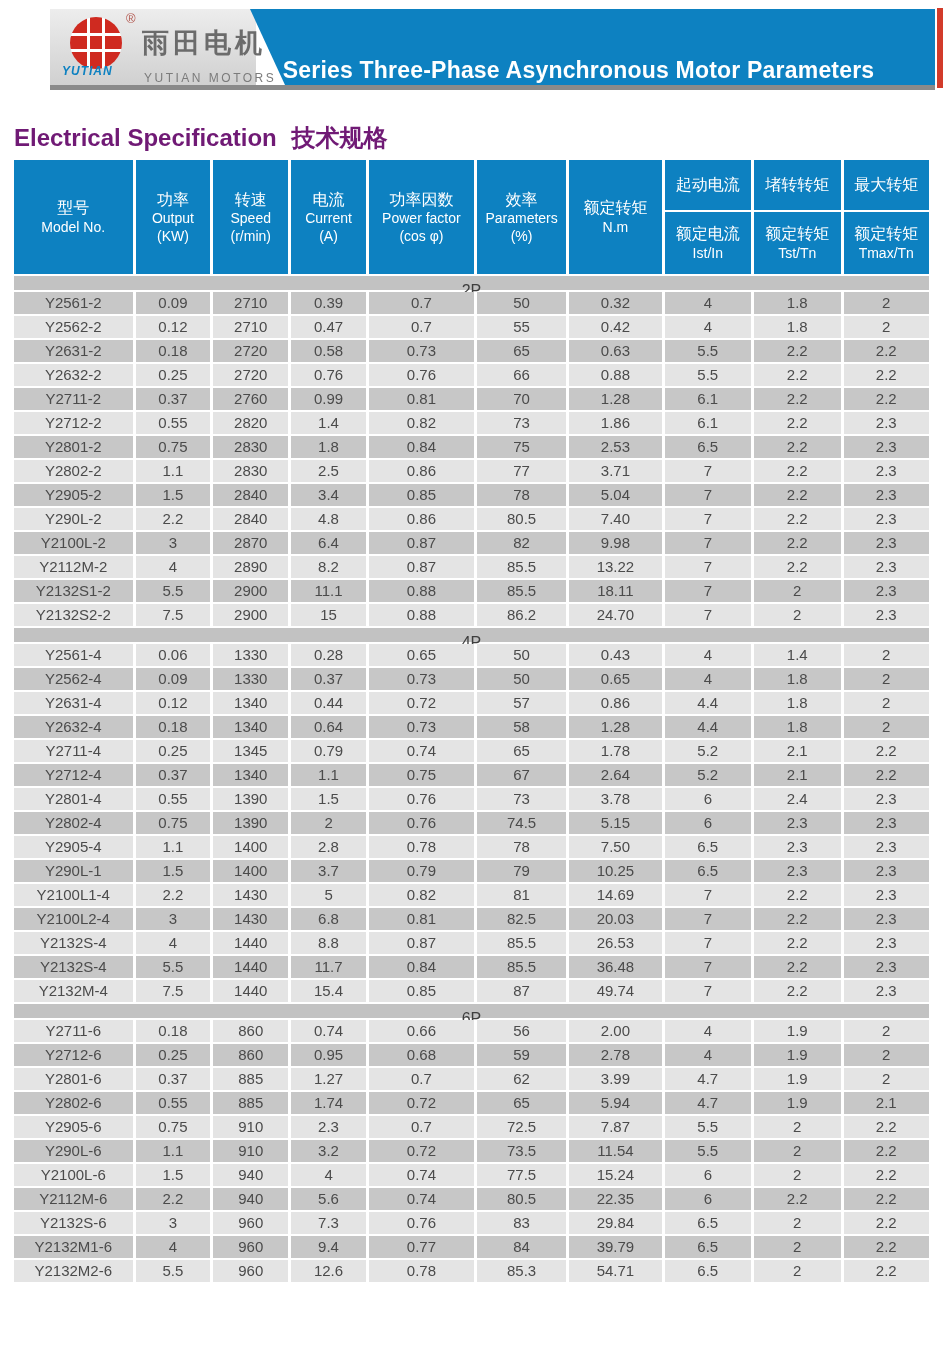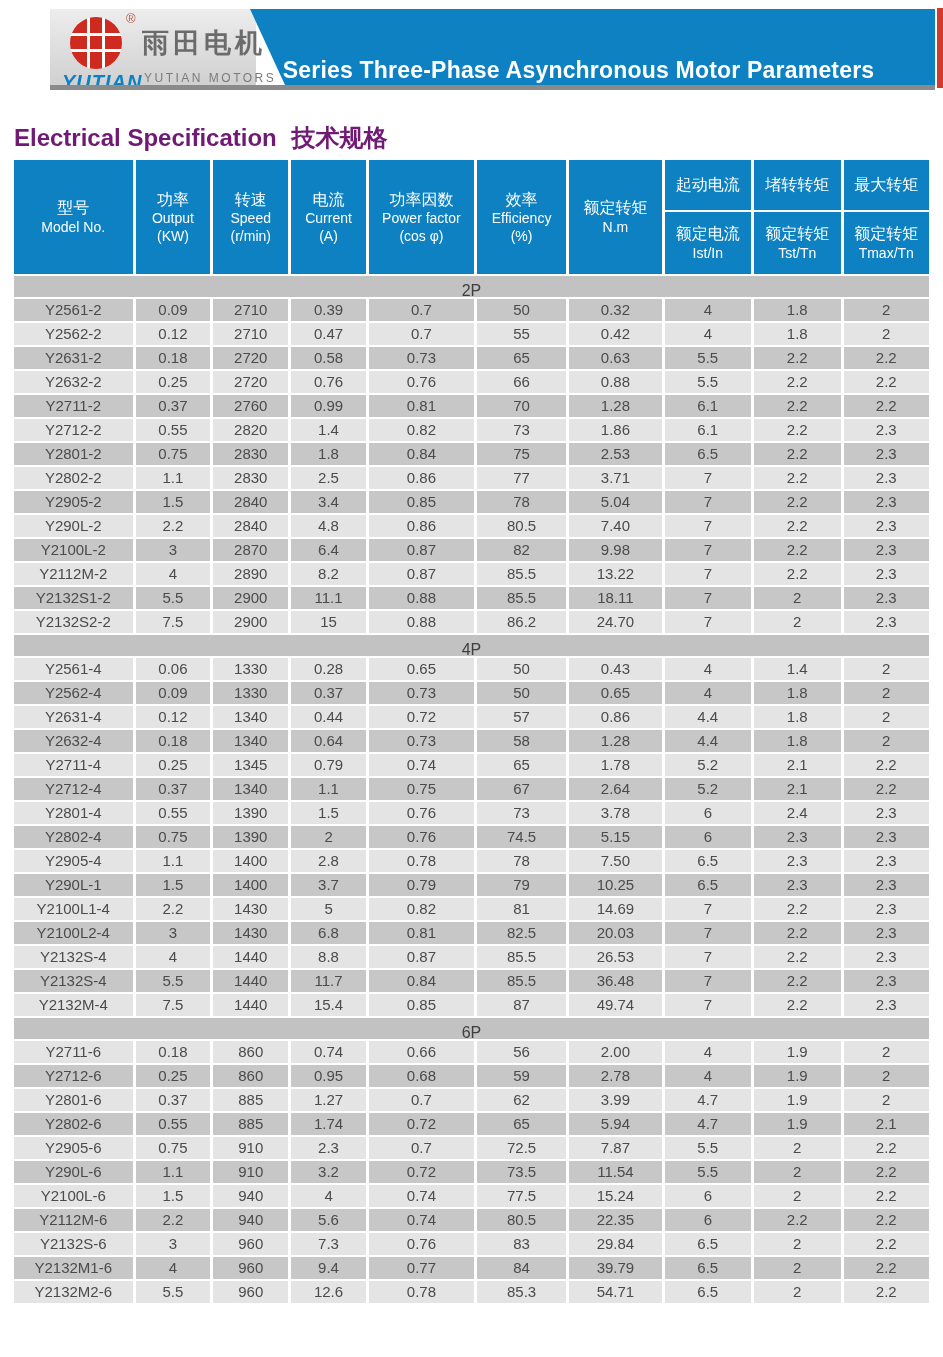--- a/index.html
+++ b/index.html
@@ -32,21 +32,21 @@
     background-color:#cf2a20; border-radius:50%;
     background-image:linear-gradient(#fff,#fff),linear-gradient(#fff,#fff),
                      linear-gradient(#fff,#fff),linear-gradient(#fff,#fff);
     background-size:3px 100%,3px 100%,100% 3px,100% 3px;
     background-position:17px 0,32px 0,0 16px,0 32px;
     background-repeat:no-repeat;
   }
   .logo-reg { position:absolute; left:76px; top:2px; font-size:13px; color:#b2564e; }
   .logo-cn { position:absolute; left:92px; top:16px; font-size:27px; font-weight:bold; color:#6b6b6b; letter-spacing:4px; white-space:nowrap; }
   .logo-en { position:absolute; left:94px; top:62px; font-size:12px; color:#7b7b7b; letter-spacing:2.5px; white-space:nowrap; }
-  .logo-yutian { position:absolute; left:12px; top:62px; font-size:20px; font-weight:bold; font-style:italic; color:#0d81c1; letter-spacing:1px; }
+  .logo-yutian { position:absolute; left:12px; top:55px; font-size:12px; font-weight:bold; font-style:italic; color:#0d81c1; letter-spacing:1px; }
 
   
   .section-heading { position:absolute; top:122px; left:14px; font-size:24px; font-weight:bold; color:#701a75; white-space:nowrap; }
   .section-heading .cn-part { margin-left:8px; }
 
   
   .spec-table {
     position:absolute; top:160px; left:14px; width:915px;
     display:grid;
     grid-template-columns:122fr 77fr 77fr 77fr 108fr 92fr 95fr 89fr 89fr 88fr;
@@ -56,21 +56,21 @@
   }
   .th {
     background:#0d81c1; color:#ffffff;
     display:flex; flex-direction:column; align-items:center; justify-content:center;
     text-align:center;
   }
   .th.merged { grid-row:1 / 3; }
   .th .cn { font-size:16px; line-height:1.35; }
   .th .en { font-size:14px; line-height:1.25; }
   .band {
-    grid-column:1 / -1; background:#c2c2c2; height:21px; line-height:29px;
+    grid-column:1 / -1; background:#c2c2c2; height:14px; line-height:29px;
     text-align:center; font-size:16px; color:#3e3e3e;
   }
   .row { display:contents; }
   .td { height:22px; line-height:22px; text-align:center; font-size:15px; color:#4b4b4b; }
   .row.dark .td { background:#c7c7c7; }
   .row.light .td { background:#e4e4e4; }
 </style>
 </head>
 <body>
 
@@ -115,21 +115,21 @@
     <div class="en">Current</div>
     <div class="en">(A)</div>
   </div>
   <div class="th merged">
     <div class="cn">功率因数</div>
     <div class="en">Power factor</div>
     <div class="en">(cos φ)</div>
   </div>
   <div class="th merged">
     <div class="cn">效率</div>
-    <div class="en">Efficiency</div>
+    <div class="en">Parameters</div>
     <div class="en">(%)</div>
   </div>
   <div class="th merged">
     <div class="cn">额定转矩</div>
     <div class="en">N.m</div>
   </div>
 
   <div class="th">
     <div class="cn">起动电流</div>
   </div>

